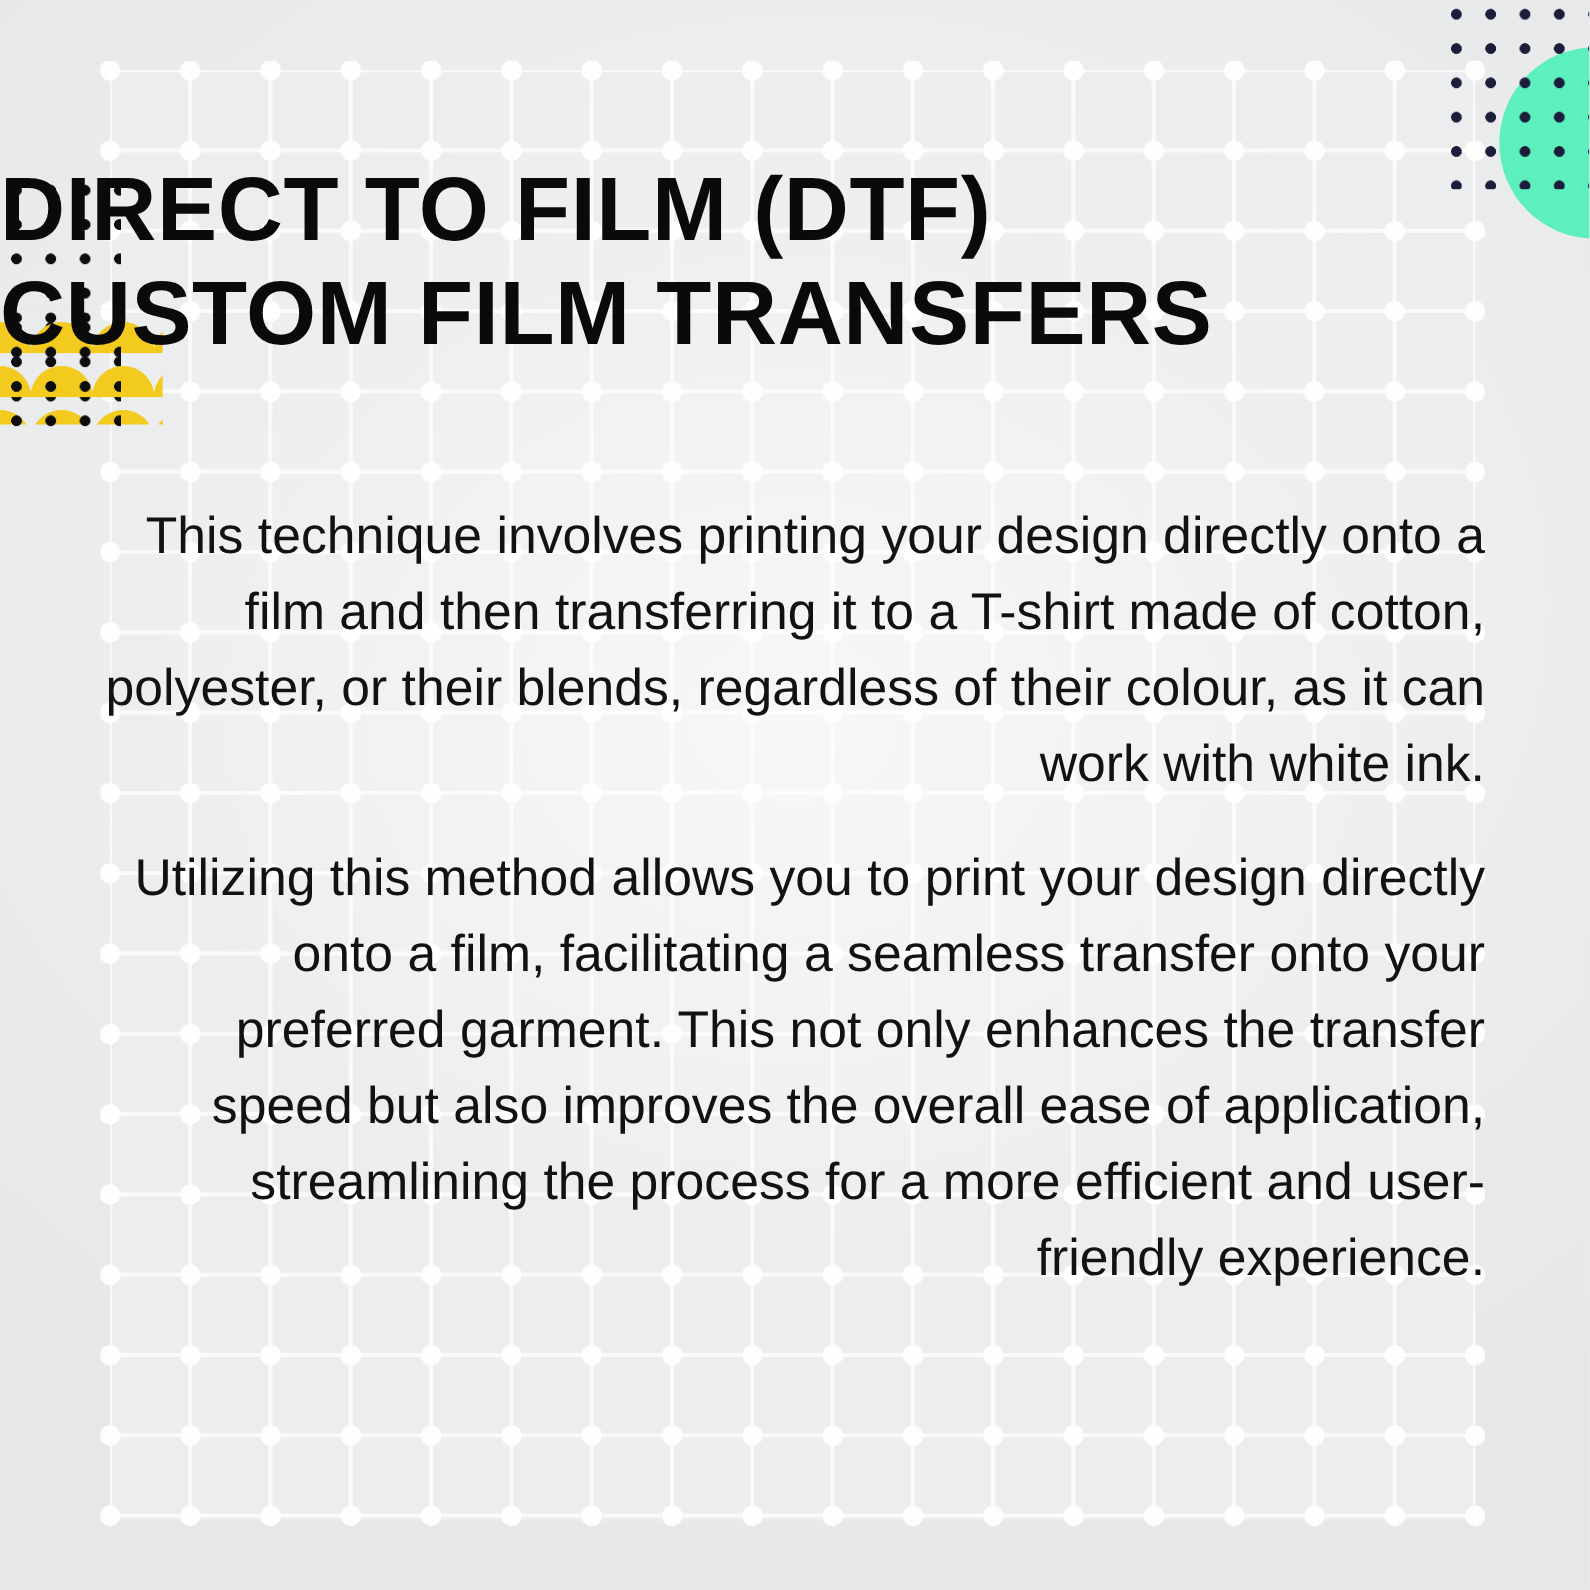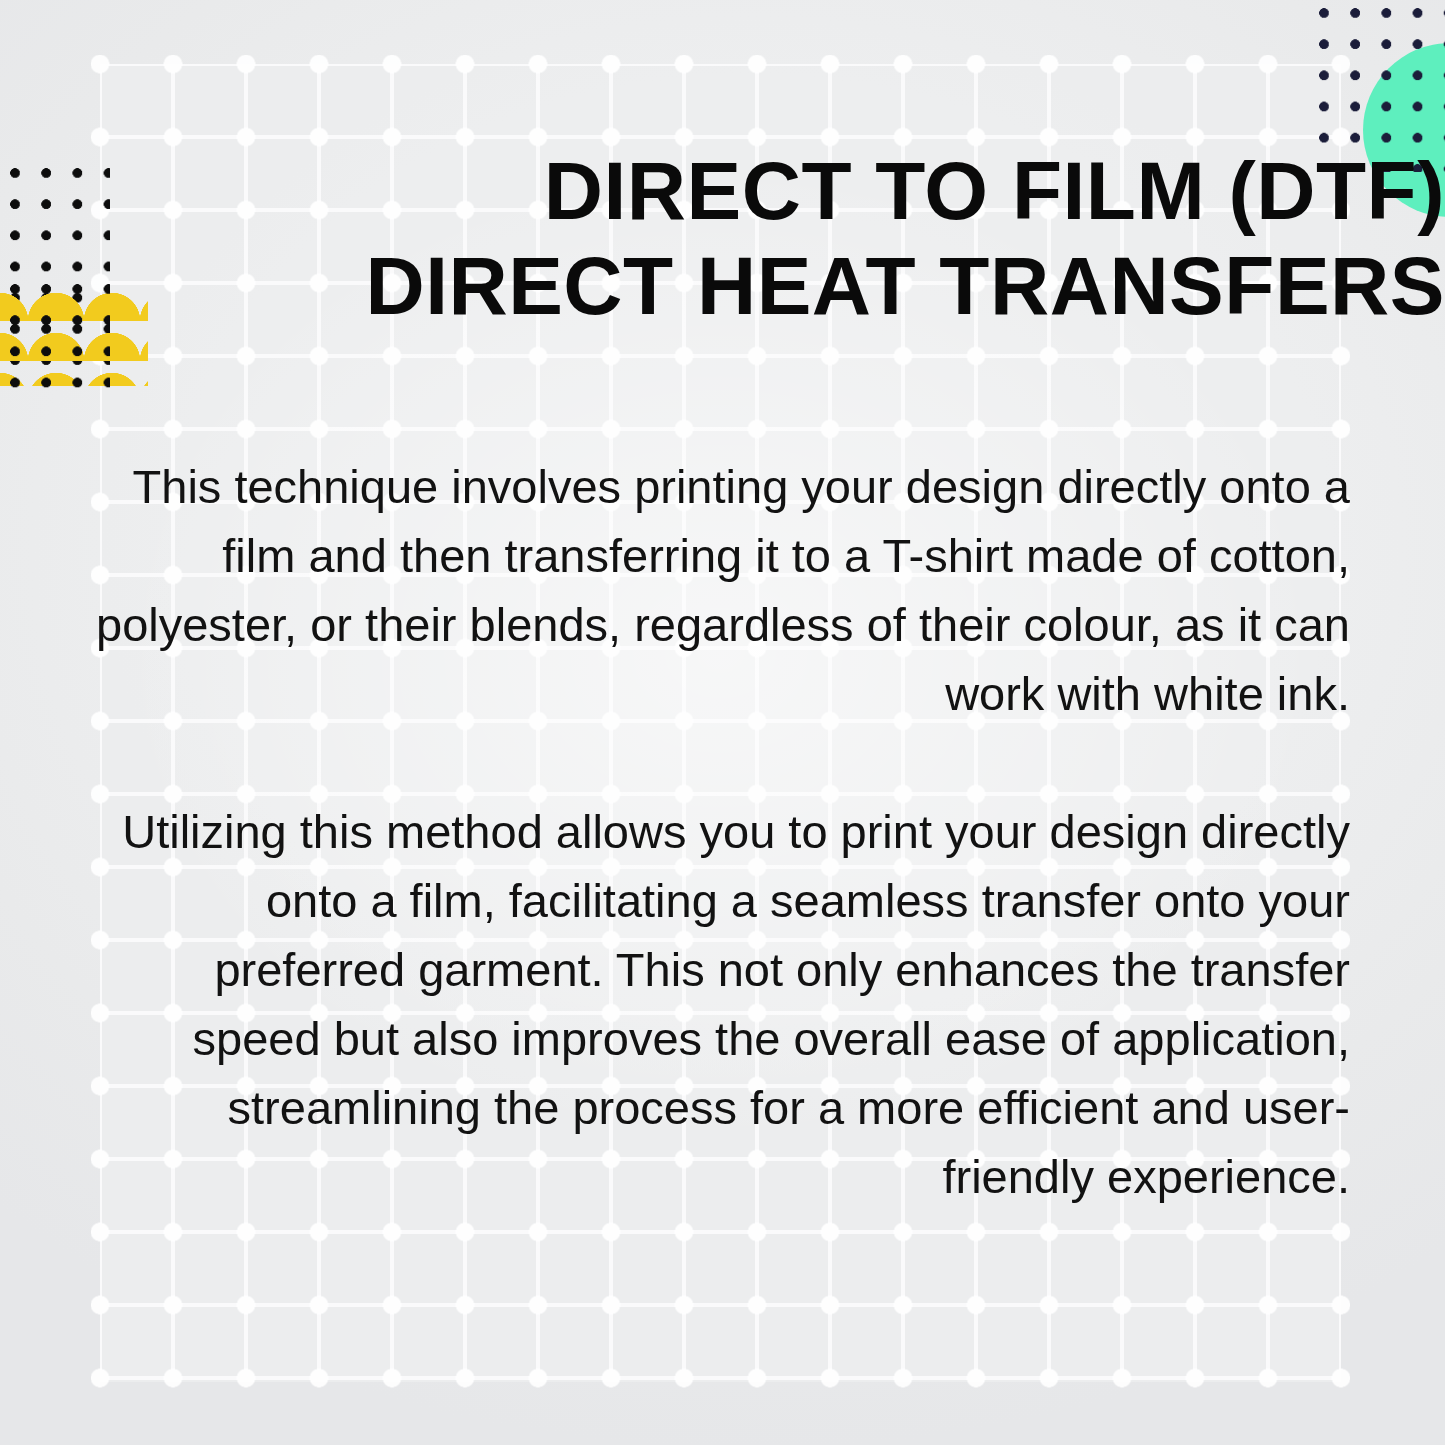--- a/index.html
+++ b/index.html
@@ -172,21 +172,21 @@
     width: 1445px;
     height: 1445px;
     padding: 0 95px;
   }
 
   .title {
     position: absolute;
     left: 0;
     right: 0;
     top: 143px;
-    text-align: right;
+    text-align: left;
     color: #0A0A0A;
     font-family: "Liberation Sans Narrow", "Liberation Sans", sans-serif;
     font-weight: 700;
     font-size: 82px;
     line-height: 95px;
     letter-spacing: 0.5px;
     transform: scaleX(1.0);
   }
   .title .line {
     display: block;
@@ -200,21 +200,21 @@
     top: 452px;
     text-align: center;
     color: #121212;
     font-family: "Liberation Sans Narrow", "Liberation Sans", sans-serif;
     font-size: 47px;
     line-height: 69px;
     font-weight: 400;
   }
 
   .paragraph { display: block; text-align: right; }
-  .paragraph + .paragraph { margin-top: 69px; }
+  .paragraph + .paragraph { margin-top: 35px; }
 </style>
 </head>
 <body>
 
 <div id="poster">
 
   <div class="grid-layer">
     <div class="grid-tiles"></div>
     <div class="grid-lines"></div>
     <div class="grid-diamonds"></div>
@@ -230,21 +230,21 @@
     <div class="dome-row r1"></div>
     <div class="dome-row r2"></div>
     <div class="dome-row r3"></div>
   </div>
   <div class="dots dots-over-domes"></div>
 
   <div class="content">
 
     <h1 class="title">
       <span class="line">DIRECT TO FILM (DTF)</span>
-      <span class="line">DIRECT HEAT TRANSFERS</span>
+      <span class="line">CUSTOM FILM TRANSFERS</span>
     </h1>
 
     <div class="body-block">
       <p class="paragraph">This technique involves printing your design directly onto a film and then transferring it to a T-shirt made of cotton, polyester, or their blends, regardless of their colour, as it can work with white ink.</p>
       <p class="paragraph">Utilizing this method allows you to print your design directly onto a film, facilitating a seamless transfer onto your preferred garment. This not only enhances the transfer speed but also improves the overall ease of application, streamlining the process for a more efficient and user-friendly experience.</p>
     </div>
 
   </div>
 </div>
 

